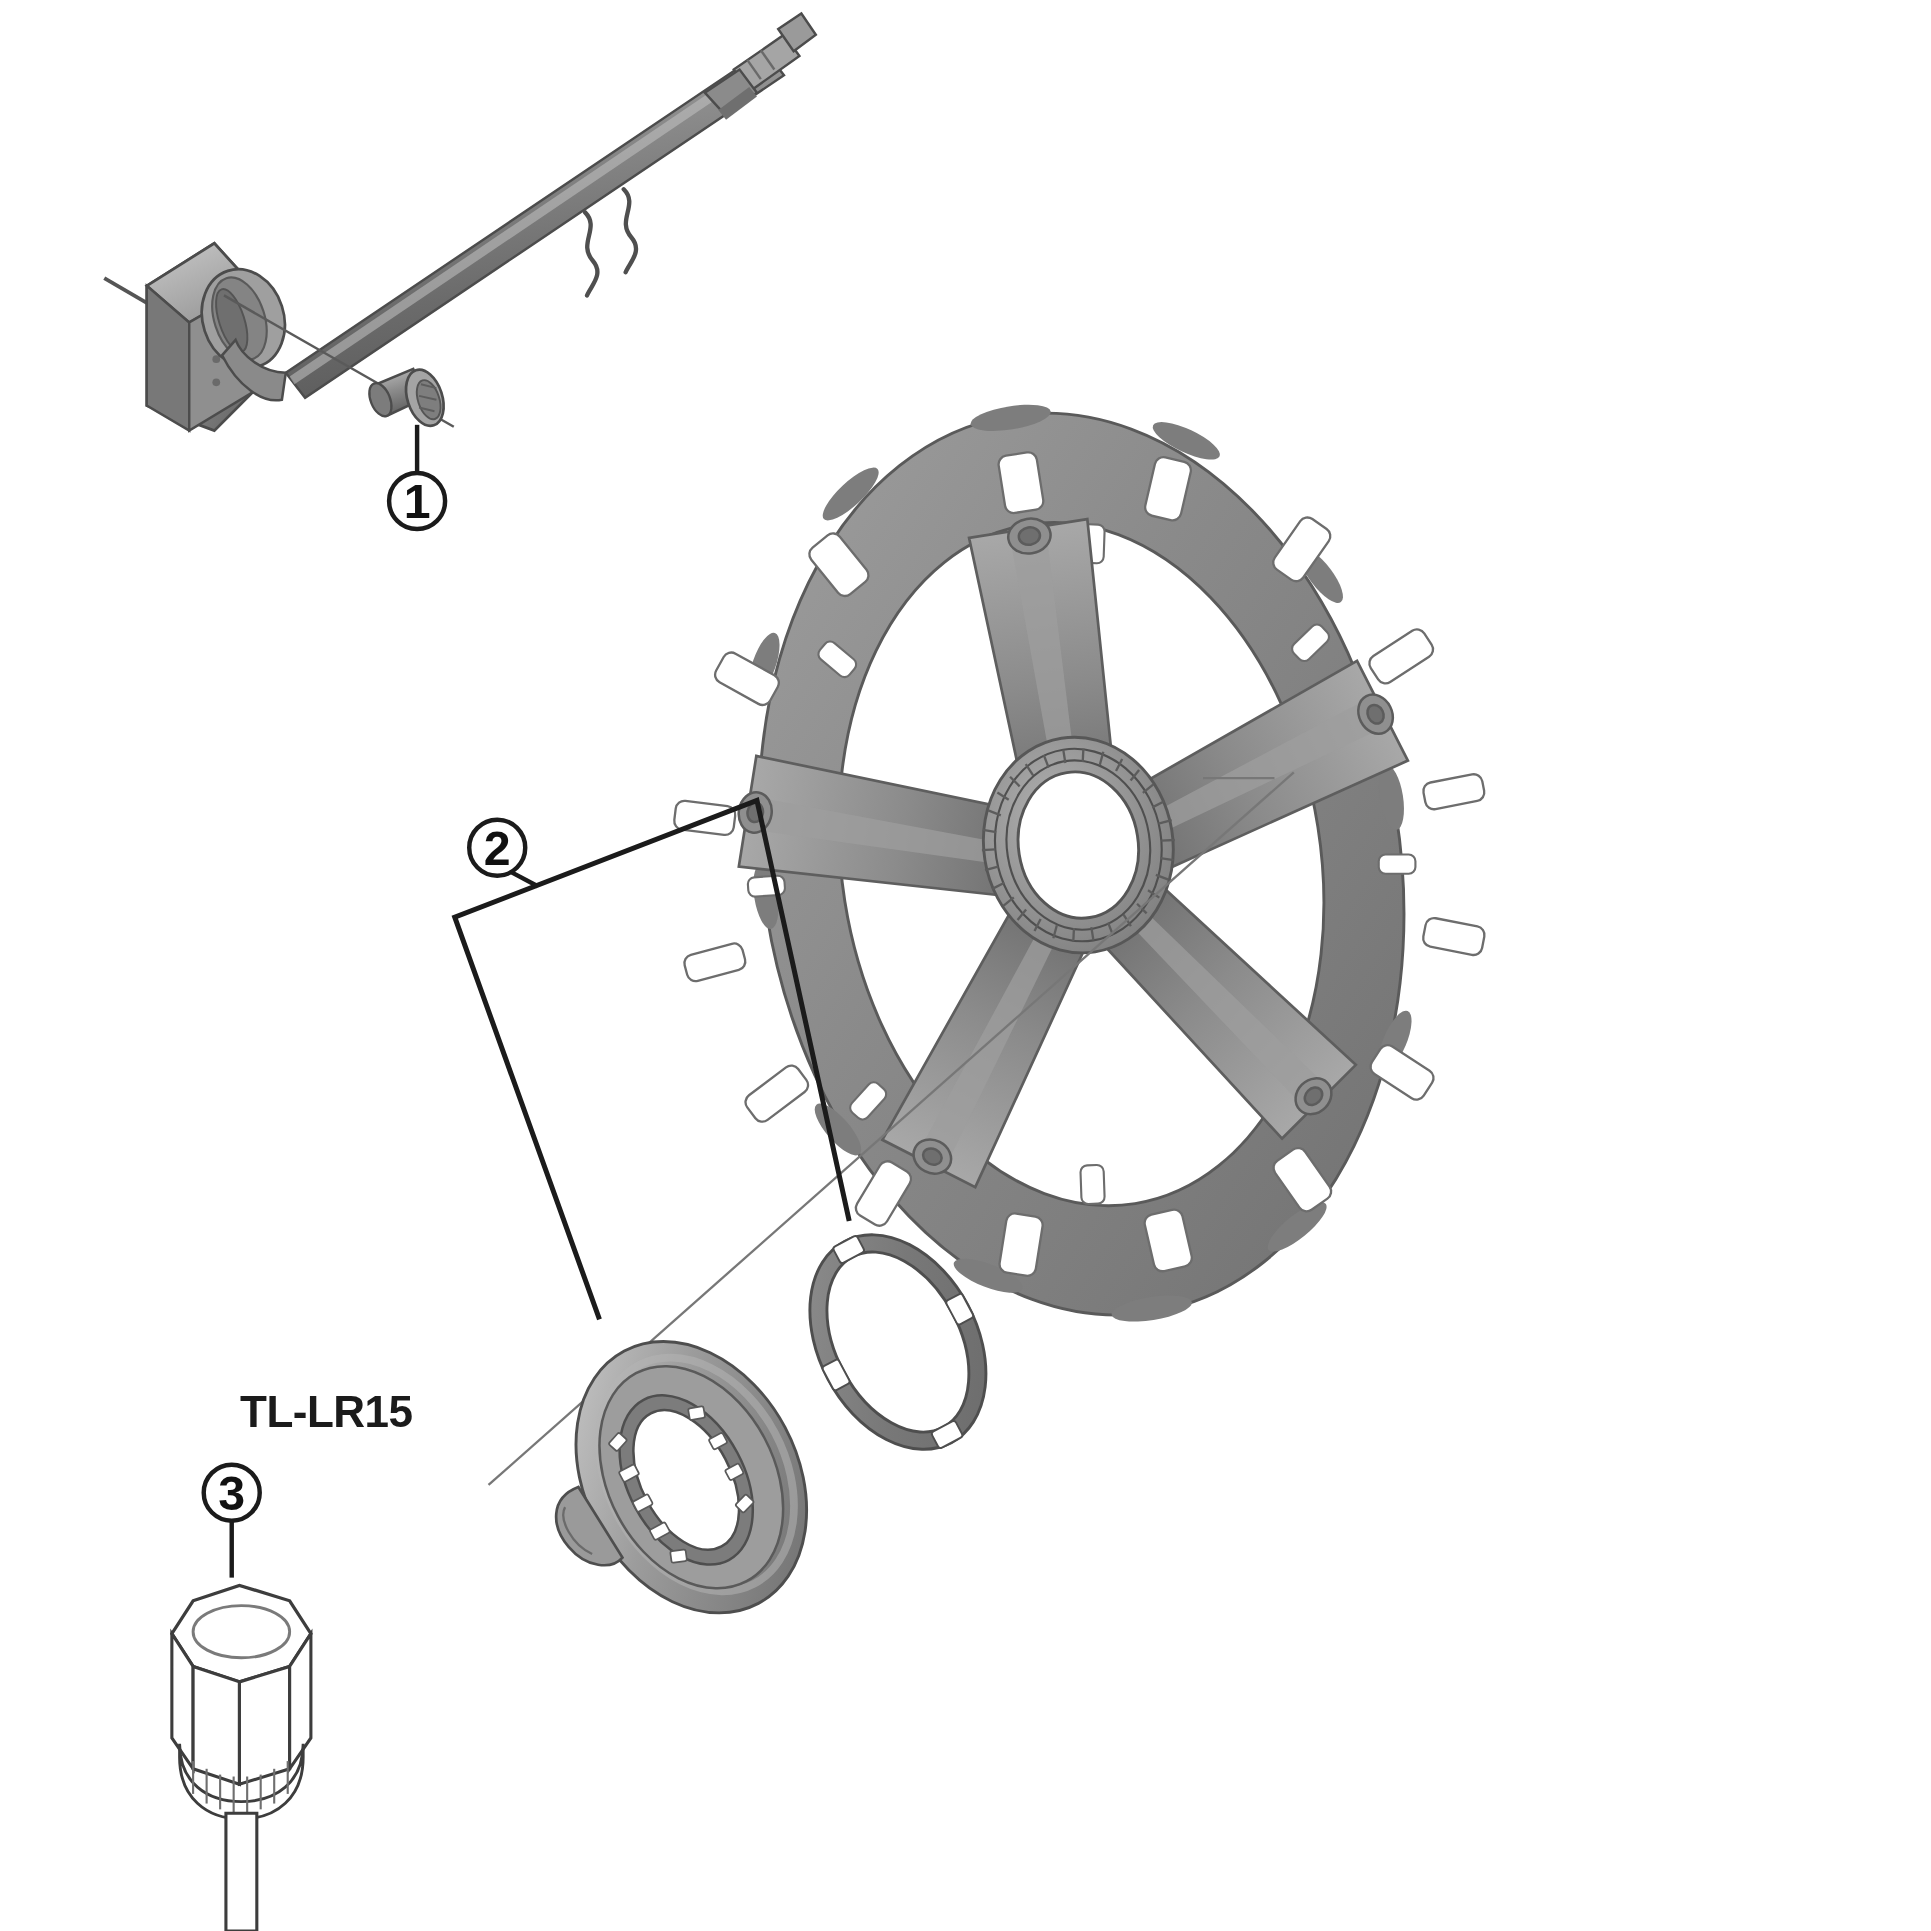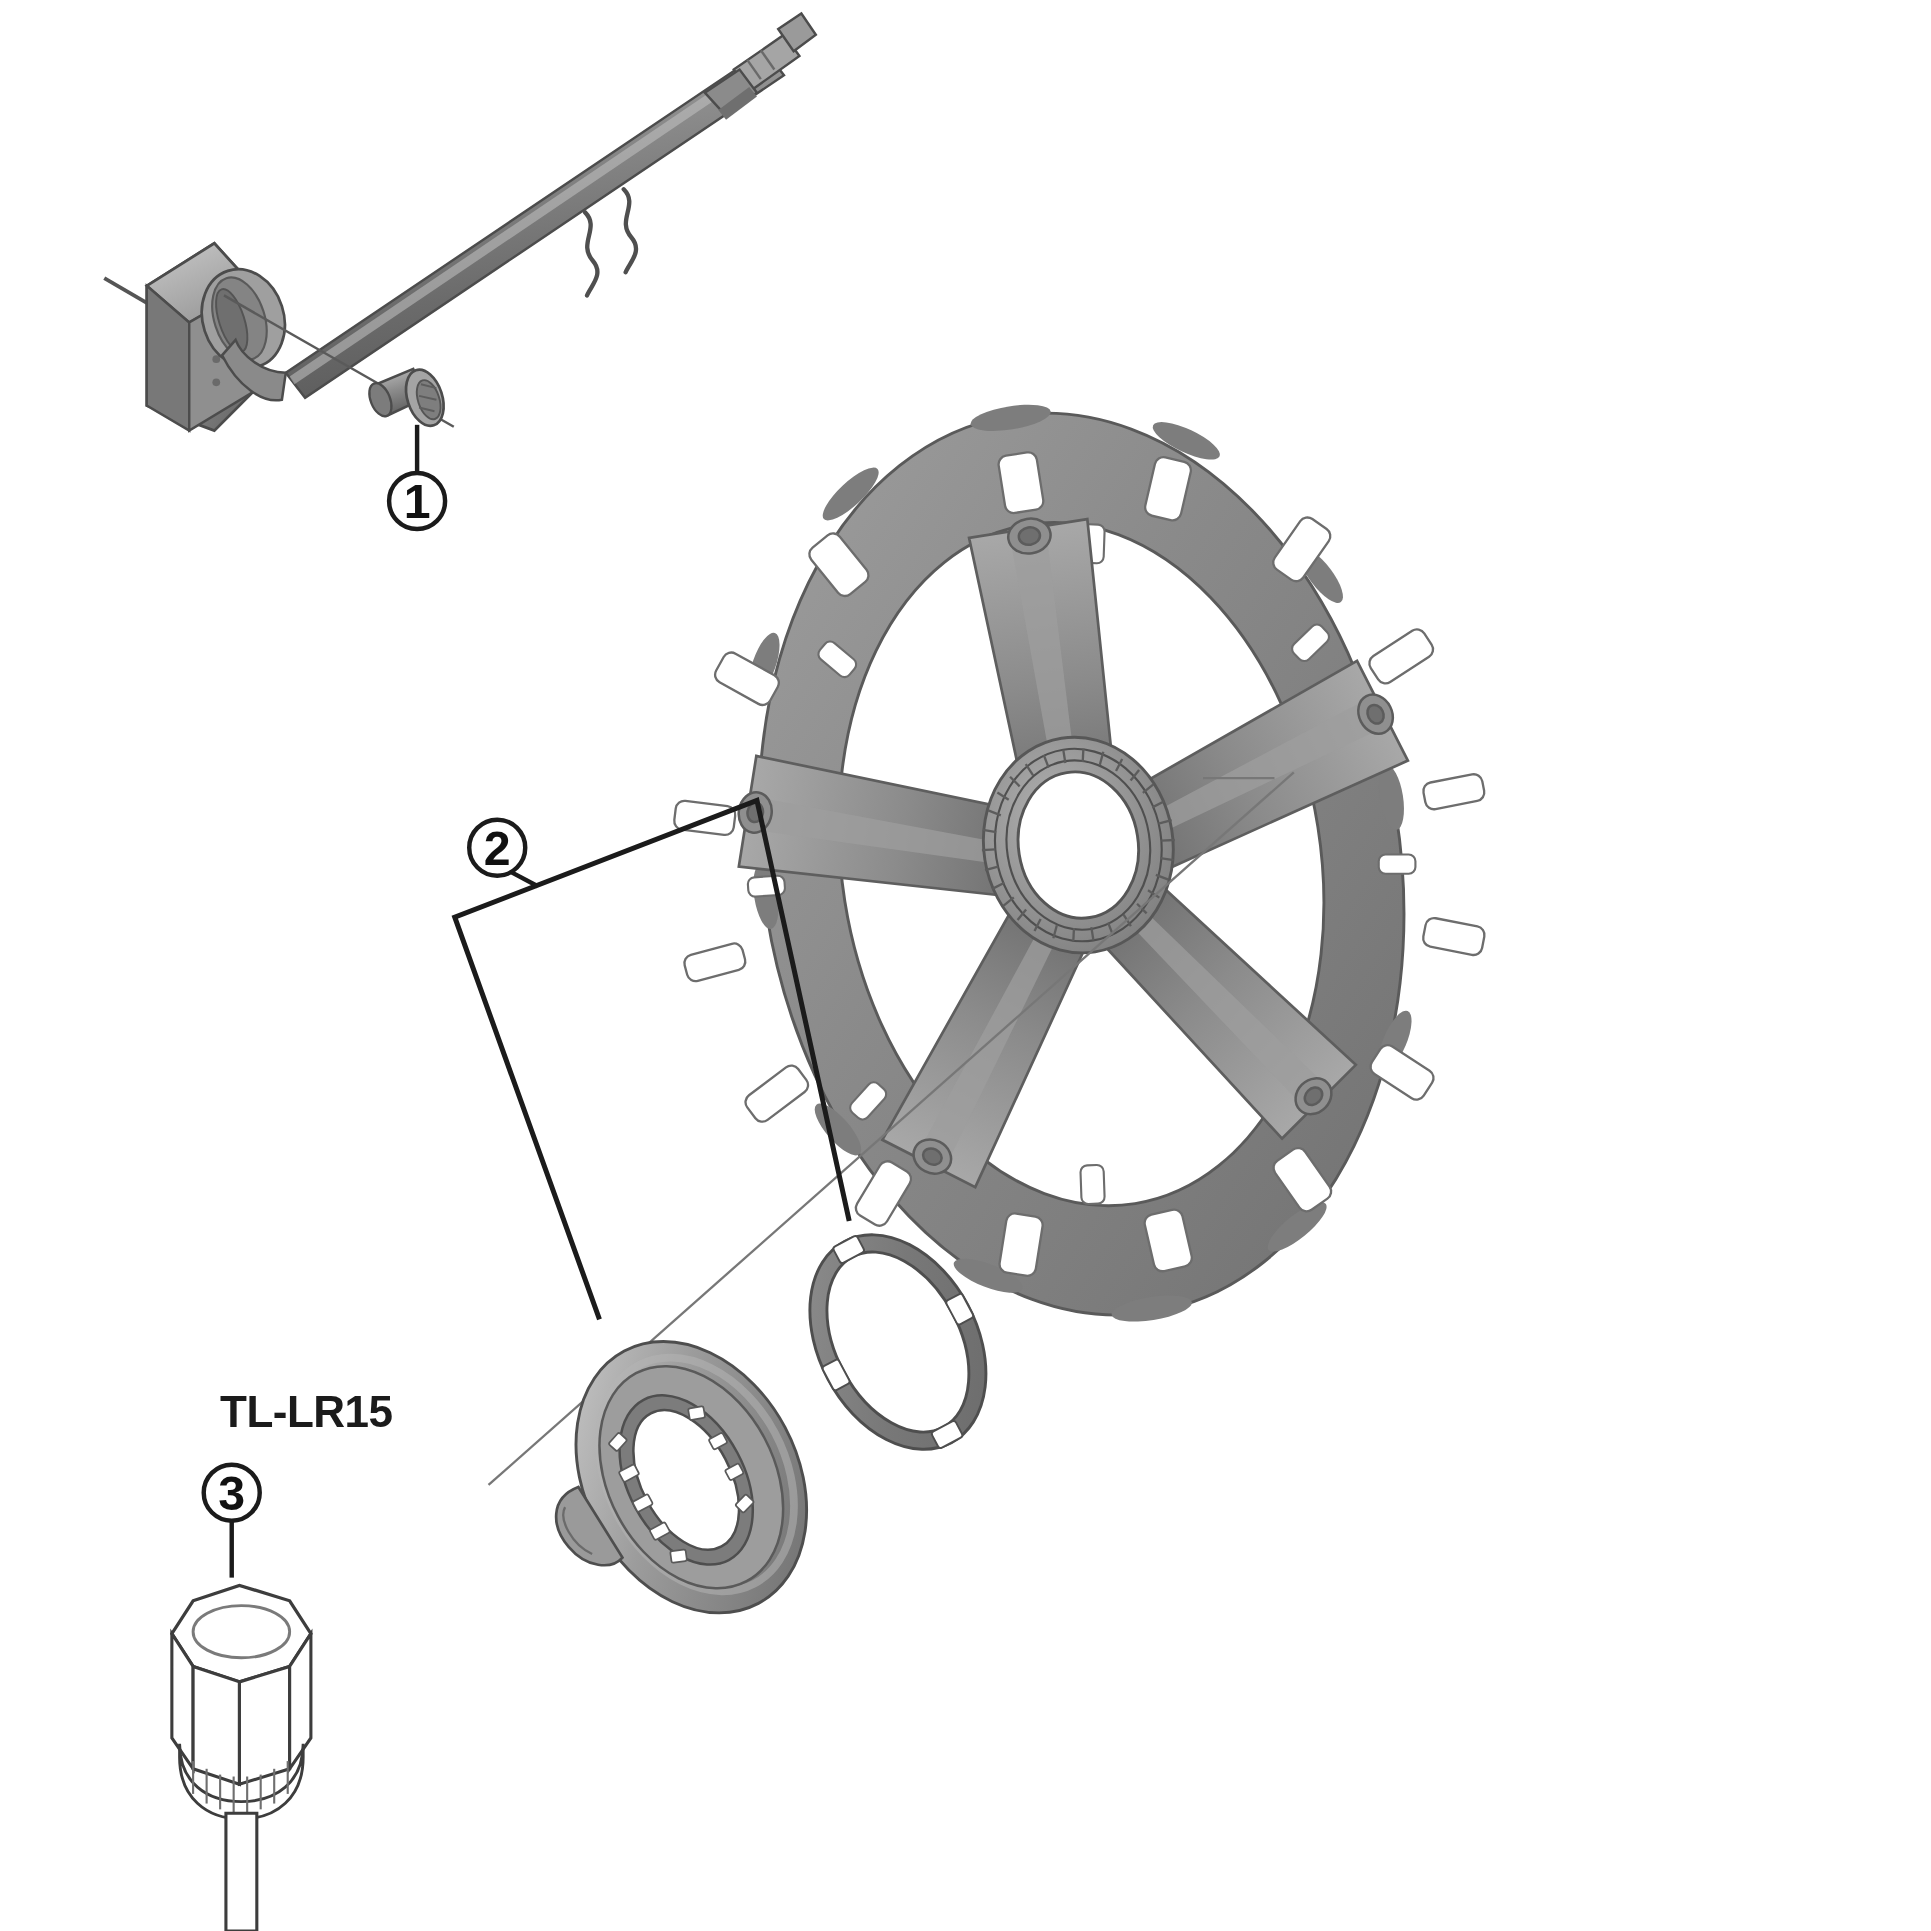--- a/index.html
+++ b/index.html
@@ -25,20 +25,21 @@
     height: 1931px;
   }
   .tool-label {
     position: absolute;
     font-family: "Liberation Sans", sans-serif;
     font-weight: bold;
     font-size: 44px;
     color: #1b1b1b;
     letter-spacing: -0.5px;
     white-space: nowrap;
+    margin-left: 20px;
   }
   .callout-num {
     font-family: "Liberation Sans", sans-serif;
     font-weight: bold;
     font-size: 50px;
     fill: #111111;
   }
 </style>
 </head>
 <body>

